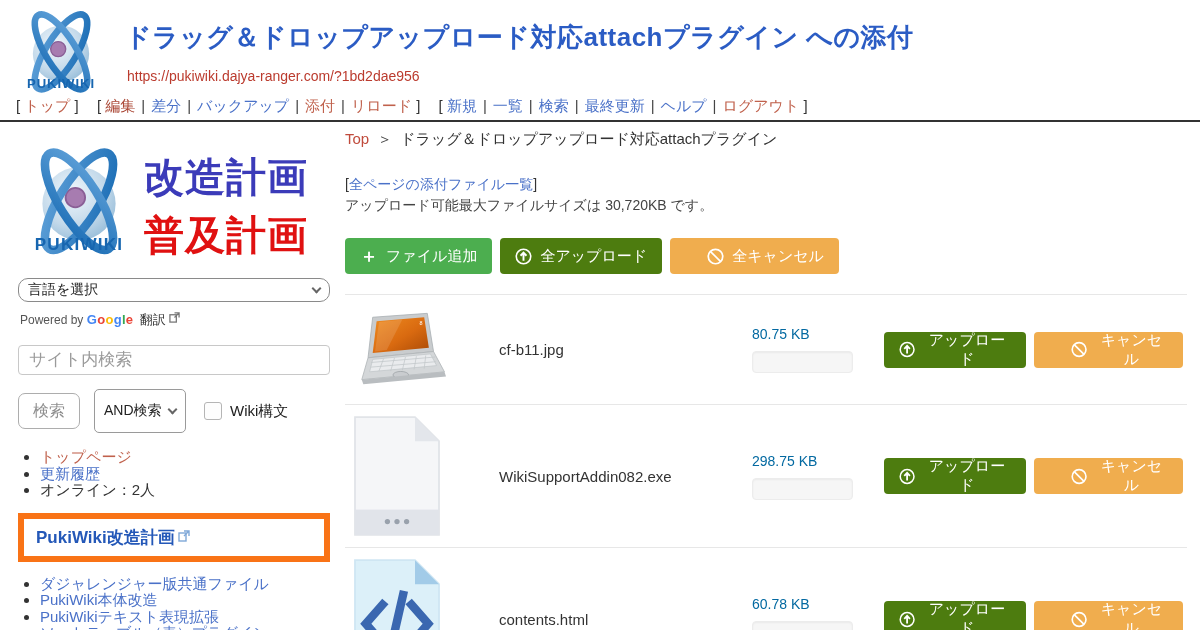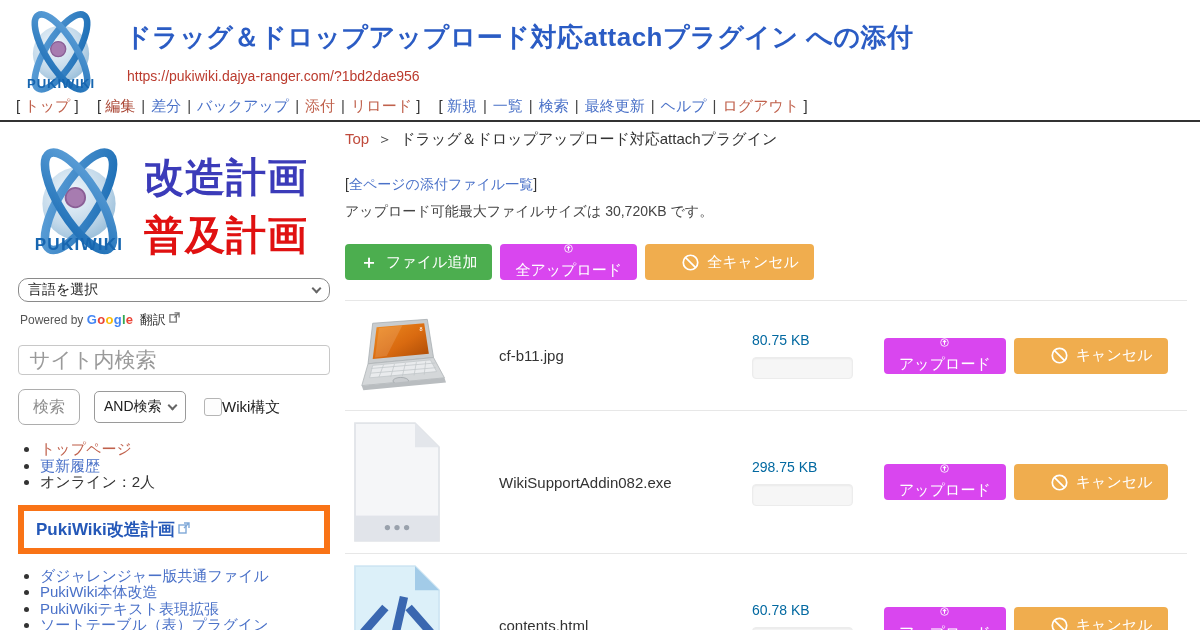--- a/index.html
+++ b/index.html
@@ -36,33 +36,33 @@
     padding:0 9px; font-size:14px; color:#222; cursor:pointer; }
   .chev { width:7px; height:7px; border-right:2px solid #666; border-bottom:2px solid #666;
     transform:rotate(45deg); margin-top:-3px; }
 
   .powered { margin:9px 0 0 2px; font-size:12px; color:#555; }
   .powered b { font-size:13px; font-weight:bold; letter-spacing:.3px; }
   .gl0,.gl3 { color:#4285F4; } .gl1,.gl5 { color:#EA4335; } .gl2 { color:#FBBC05; } .gl4 { color:#34A853; }
   .powered .suffix { color:#333; font-size:13px; margin-left:3px; }
 
   .site-search { margin-top:16px; width:100%; height:30px; border:1px solid #c8c8c8;
-    border-radius:4px; padding:0 10px; font-size:21px; color:#333;
+    border-radius:4px; padding:0 10px; font-size:17px; color:#333;
     font-family:"Liberation Sans","DejaVu Sans",sans-serif; }
   .site-search::placeholder { color:#9a9a9a; }
 
   .search-row { display:flex; align-items:center; margin-top:14px; }
   .btn-kensaku { width:62px; height:36px; background:#fff; border:1px solid #adadad;
     border-radius:7px; font-size:16px; color:#8f8f8f; cursor:pointer;
     font-family:"Liberation Sans","DejaVu Sans",sans-serif; }
-  .mode-select { width:92px; height:32px; margin-left:14px; border-radius:5px;
+  .mode-select { width:92px; height:44px; margin-left:14px; border-radius:5px;
     border:1px solid #9a9a9a; }
   .wiki-check { width:18px; height:18px; margin-left:18px; border:1px solid #b5b5b5;
     border-radius:3px; background:#fdfdfd; appearance:none; cursor:pointer; }
-  .wiki-label { font-size:15px; color:#222; }
+  .wiki-label { font-size:15px; color:#222; margin-left:8px; }
 
   ul.side-list { margin:16px 0 0 22px; font-size:15px; line-height:16.5px; }
   ul.side-list li { margin-bottom:0; }
   ul.side-list a { text-decoration:none; cursor:pointer; }
   .plain-item { color:#333; }
 
   .project-box { margin-top:14px; border:6px solid #f97316; background:#fff;
     padding:7px 12px; }
   .project-box a { font-size:17px; font-weight:bold; color:#2458b8; text-decoration:none; cursor:pointer; }
   .ext-ico { display:inline-block; vertical-align:1px; margin-left:3px; }
@@ -70,28 +70,28 @@
   ul.side-list2 { margin:14px 0 0 22px; font-size:15px; line-height:16.5px; }
   ul.side-list2 a { text-decoration:none; cursor:pointer; }
 
   
   .main { position:absolute; left:345px; top:130px; width:842px; }
   .breadcrumb { font-size:15px; color:#333; }
   .breadcrumb .home { color:#c04b3c; text-decoration:none; cursor:pointer; }
   .breadcrumb .bsep { margin:0 8px; color:#444; }
   .attach-list-line { margin-top:27px; font-size:14px; color:#333; }
   .attach-list-line a { color:#4a71c8; text-decoration:none; cursor:pointer; }
-  .maxsize-line { margin-top:9px; font-size:14px; color:#444; }
+  .maxsize-line { margin-top:3px; font-size:14px; color:#444; }
 
   .toolbar { margin-top:23px; display:flex; gap:8px; }
   .btn { display:inline-flex; align-items:center; gap:8px; height:36px; padding:0 15px;
     border:none; border-radius:4px; color:#fff; font-size:15px; cursor:pointer;
     font-family:"Liberation Sans","DejaVu Sans",sans-serif; }
   .btn-green { background:#4cae4f; }
-  .btn-blue { background:#d946ef;flex-direction:column; }
+  .btn-blue { background:#4d7c0f; }
   .btn-orange { background:#f0ad4e;padding-left:37px; }
   .plus-glyph { font-size:18px; font-weight:bold; line-height:1; }
 
   .file-rows { margin-top:20px; }
   .file-row { display:flex; align-items:center; border-top:1px solid #e7e7e7; padding:9px 4px; }
   .row-1 { height:110px; } .row-2 { height:143px; } .row-3 { height:143px; }
   .cell-icon { width:150px; flex:none; display:flex; align-items:center; }
   .cell-name { width:253px; flex:none; font-size:15px; color:#333; word-break:break-all; }
   .cell-size { width:118px; flex:none; }
   .size-text { font-size:14px; color:#0369a1; margin-bottom:9px; }

